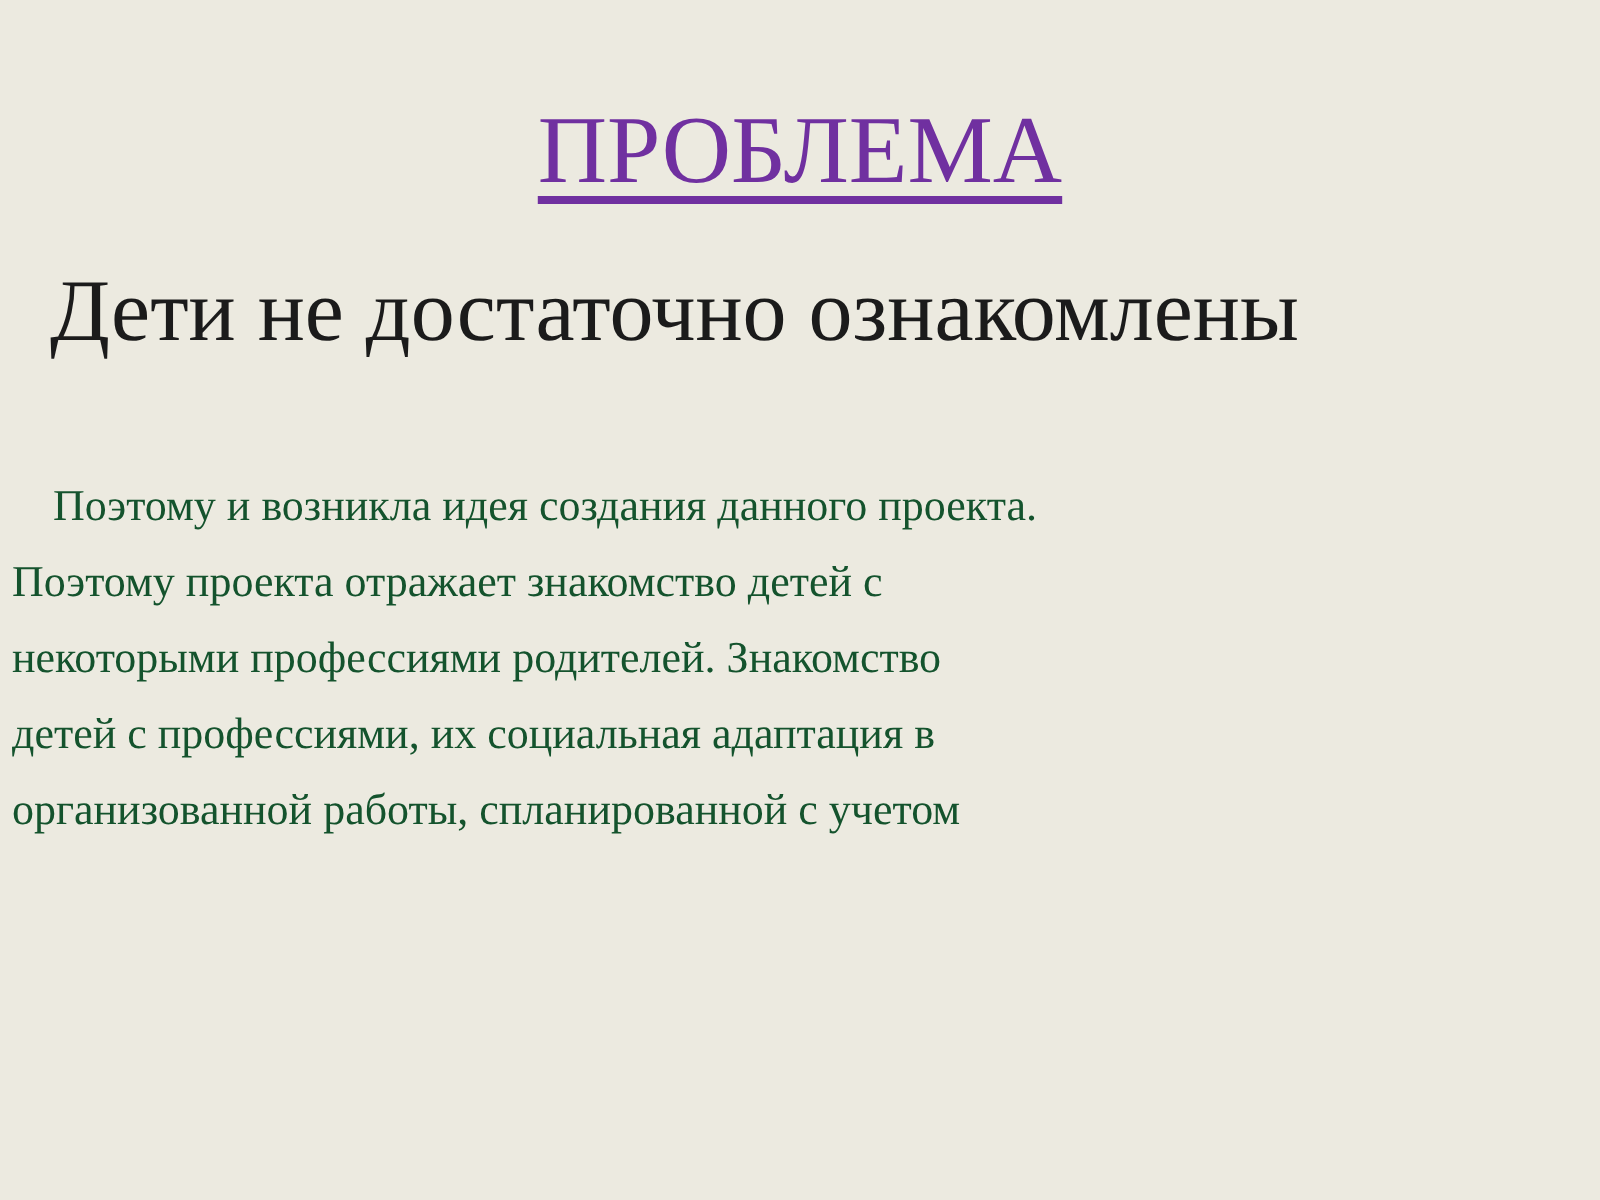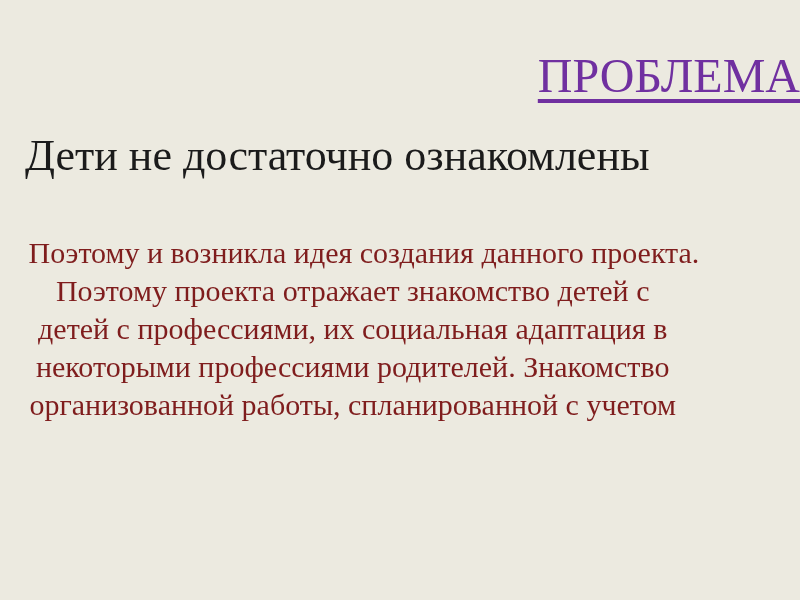--- a/index.html
+++ b/index.html
@@ -17,45 +17,44 @@
       position: relative;
       width: 800px;
       height: 600px;
       background: #ECEAE0;
     }
     .title {
       position: absolute;
       top: 50px;
       left: 0;
       width: 100%;
-      text-align: right;
+      text-align: center;
       font-size: 48px;
       line-height: 52px;
       color: #7030A0;
       text-decoration: underline;
       text-decoration-thickness: 4px;
       text-underline-offset: 7px;
       white-space: pre;
     }
     .subtitle {
       position: absolute;
       left: 25px;
       top: 131px;
       font-size: 44px;
       line-height: 50px;
       color: #1B1B1B;
     }
     .body-text {
       position: absolute;
       left: 6px;
       top: 234px;
-      font-size: 30px;
+      font-size: 22px;
       line-height: 38px;
-      color: #7f1d1d;
-      text-align: center;
+      color: #14532d;
     }
     .line {
       white-space: pre;
     }
     .body-text .line:first-child {
       text-indent: 15px;
     }
   </style>
 </head>
 <body>
@@ -64,18 +63,18 @@
 
   <div class="title">ПРОБЛЕМА</div>
 
   <div class="subtitle">
     <div class="line">Дети не достаточно ознакомлены</div>
   </div>
 
   <div class="body-text">
     <div class="line"> Поэтому и возникла идея создания данного проекта.</div>
     <div class="line">Поэтому проекта отражает знакомство детей с</div>
+    <div class="line">некоторыми профессиями родителей. Знакомство</div>
     <div class="line">детей с профессиями, их социальная адаптация в</div>
-    <div class="line">некоторыми профессиями родителей. Знакомство</div>
     <div class="line">организованной работы, спланированной с учетом</div>
   </div>
 
 </div>
 
 </body></html>

